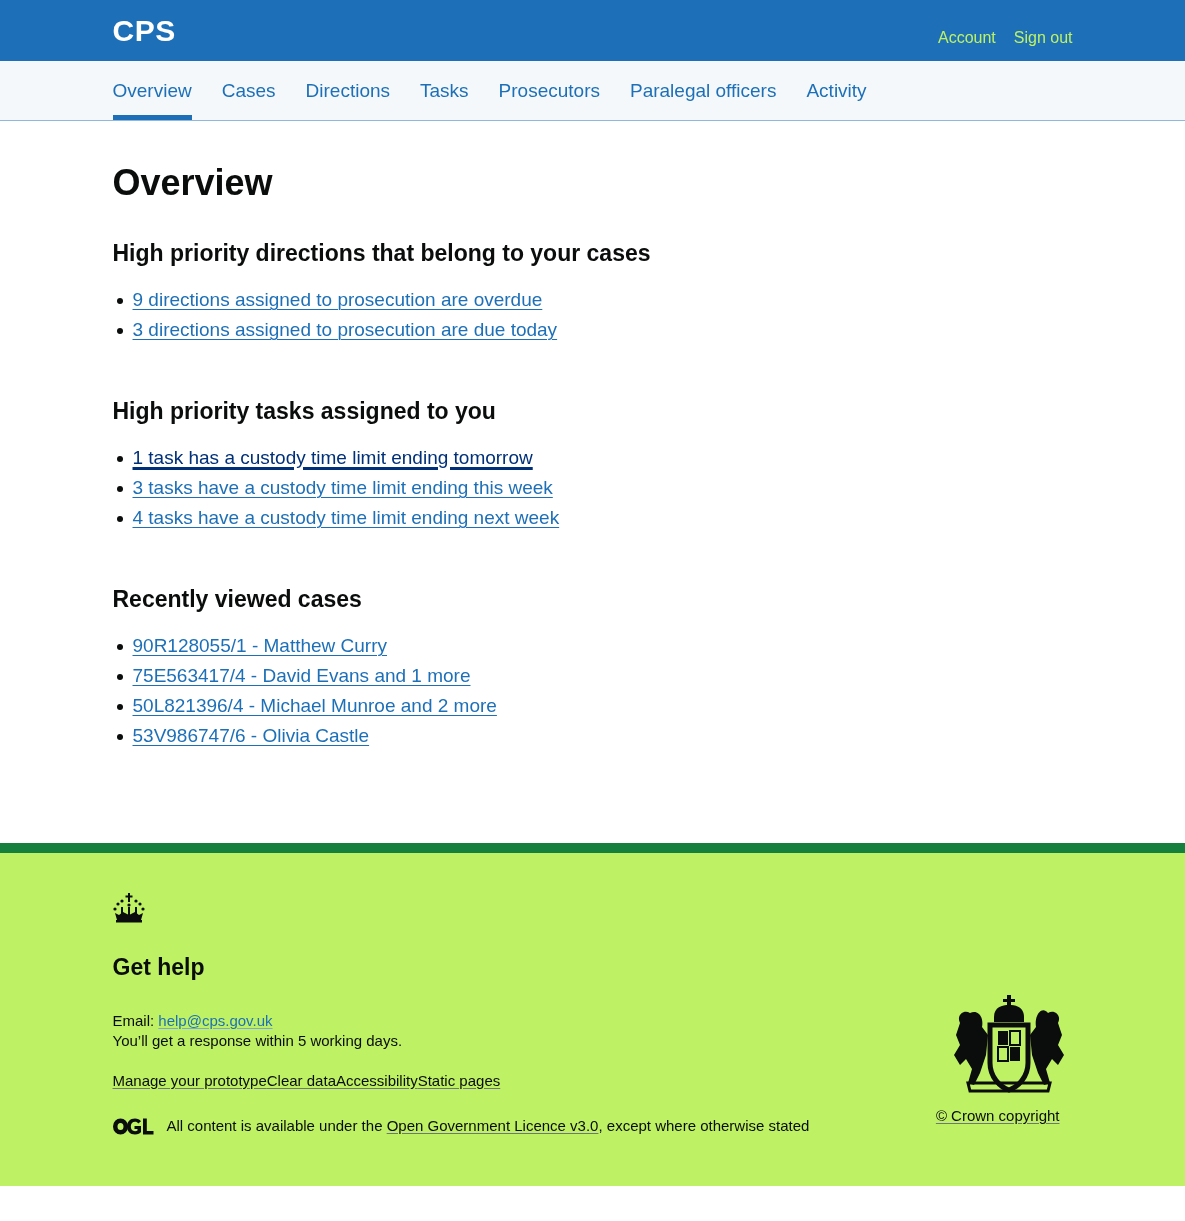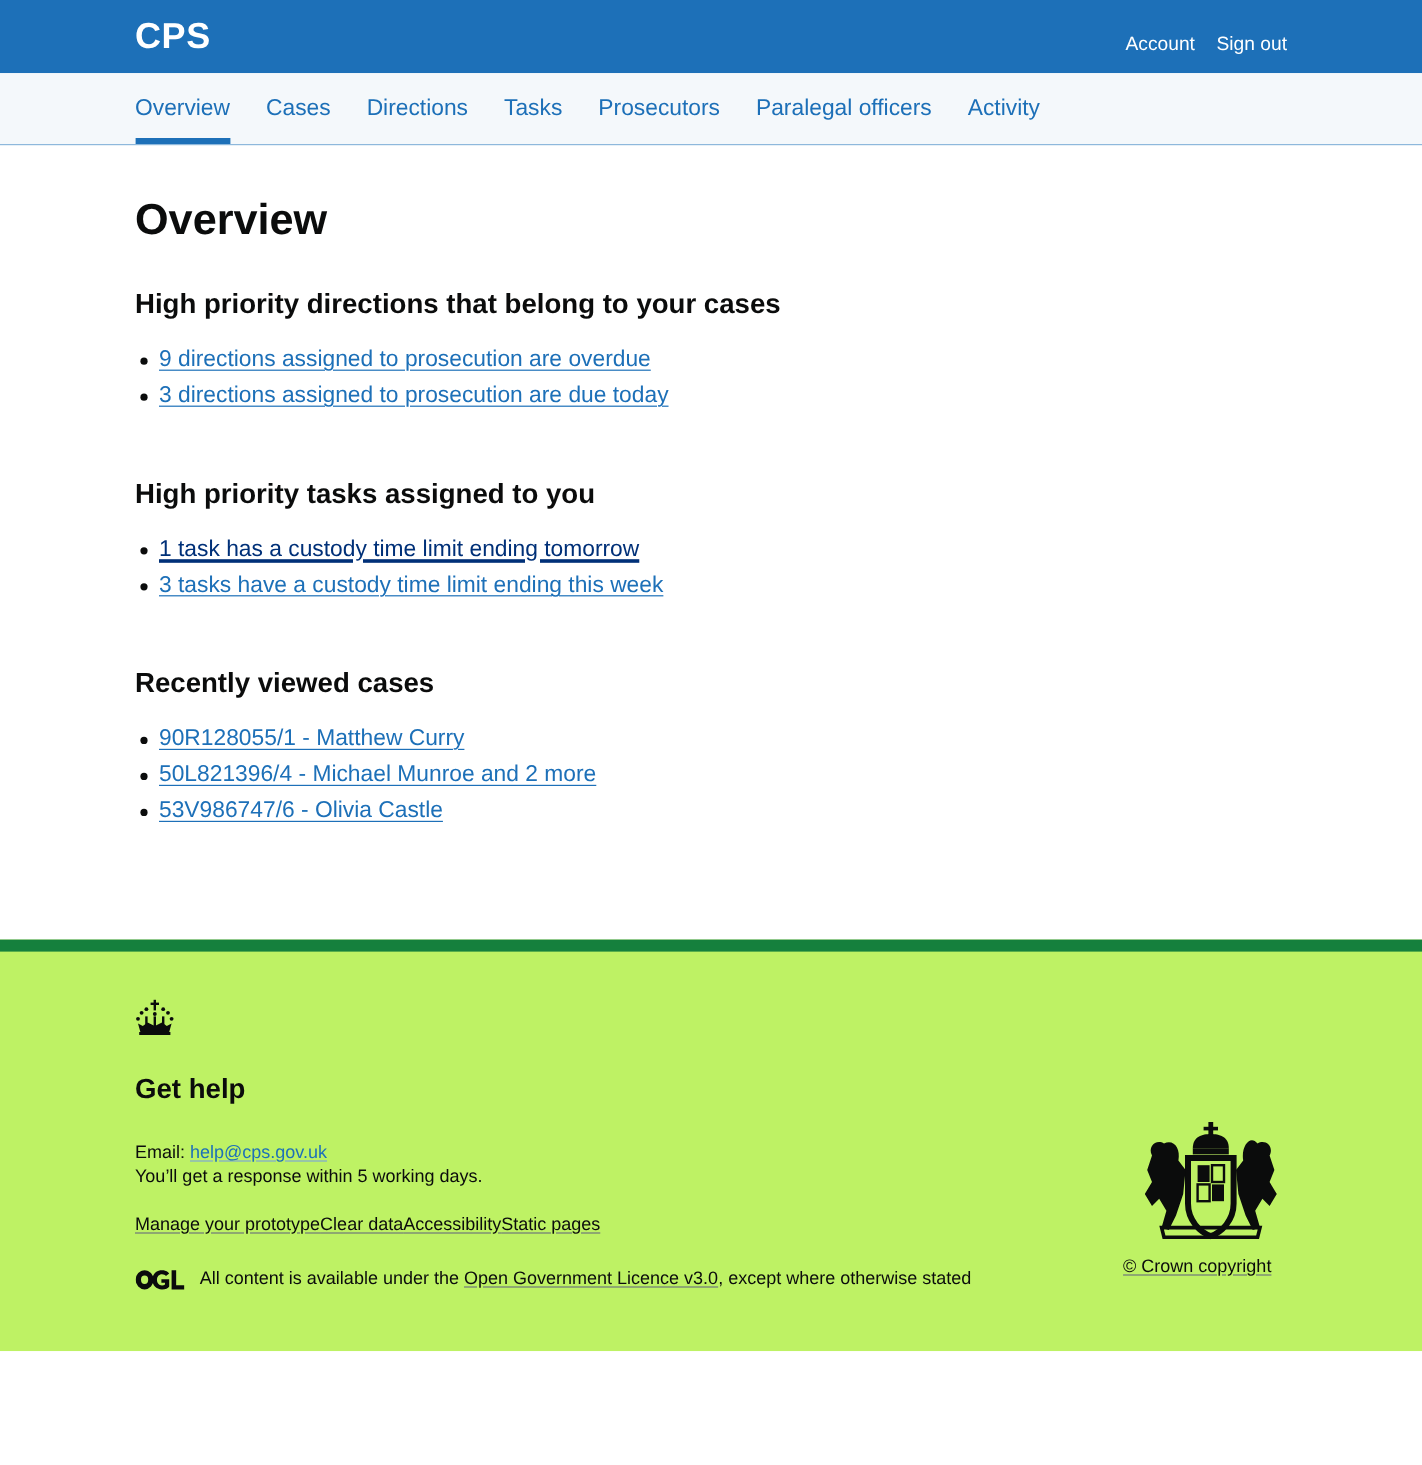--- a/index.html
+++ b/index.html
@@ -6,21 +6,21 @@
     html, body { width: 1185px; background: #ffffff; }
     body { font-family: "Liberation Sans", sans-serif; color: #0b0c0c; }
 
     .container { width: 960px; margin: 0 auto; }
 
     
     .header { background: #1d70b8; height: 61px; }
     .header .container { display: flex; justify-content: space-between; align-items: flex-start; height: 60px; }
     .brand { color: #ffffff; font-weight: bold; font-size: 30px; line-height: 30px; margin-top: 16px; text-decoration: none; letter-spacing: 0.5px; }
     .header-links { display: flex; gap: 18px; margin-top: 28px; }
-    .header-links a { color: #ffffff; font-size: 16px; text-decoration: none; line-height: 20px; }
+    .header-links a { color: #bef264; font-size: 16px; text-decoration: none; line-height: 20px; }
 
     
     .service-nav { background: #f4f8fb; border-bottom: 1px solid #8eb8dc; height: 60px; }
     .service-nav ul { list-style: none; display: flex; gap: 30px; height: 59px; }
     .service-nav li { position: relative; height: 59px; }
     .service-nav a { display: block; color: #1d70b8; font-size: 19px; text-decoration: none; line-height: 20px; padding-top: 20px; height: 59px; }
     .service-nav li.active::after { content: ""; position: absolute; left: 0; right: 0; bottom: 0; height: 5px; background: #1d70b8; }
 
     
     main { padding-top: 42px; padding-bottom: 90px; }
@@ -98,27 +98,29 @@
       <li><a href="#">9 directions assigned to prosecution are overdue</a></li>
       <li><a href="#">3 directions assigned to prosecution are due today</a></li>
     </ul>
   </section>
 
   <section class="section">
     <h2>High priority tasks assigned to you</h2>
     <ul class="bullets">
       <li><a href="#" class="hover">1 task has a custody time limit ending tomorrow</a></li>
       <li><a href="#">3 tasks have a custody time limit ending this week</a></li>
+      <li><a href="#">4 tasks have a custody time limit ending next week</a></li>
     </ul>
   </section>
 
   <section class="section">
     <h2>Recently viewed cases</h2>
     <ul class="bullets">
       <li><a href="#">90R128055/1 - Matthew Curry</a></li>
+      <li><a href="#">75E563417/4 - David Evans and 1 more</a></li>
       <li><a href="#">50L821396/4 - Michael Munroe and 2 more</a></li>
       <li><a href="#">53V986747/6 - Olivia Castle</a></li>
     </ul>
   </section>
 </main>
 
 <footer>
   <div class="container">
     <svg class="crown-logo" viewBox="0 0 32 30">
       <g fill="#0b0c0c">

